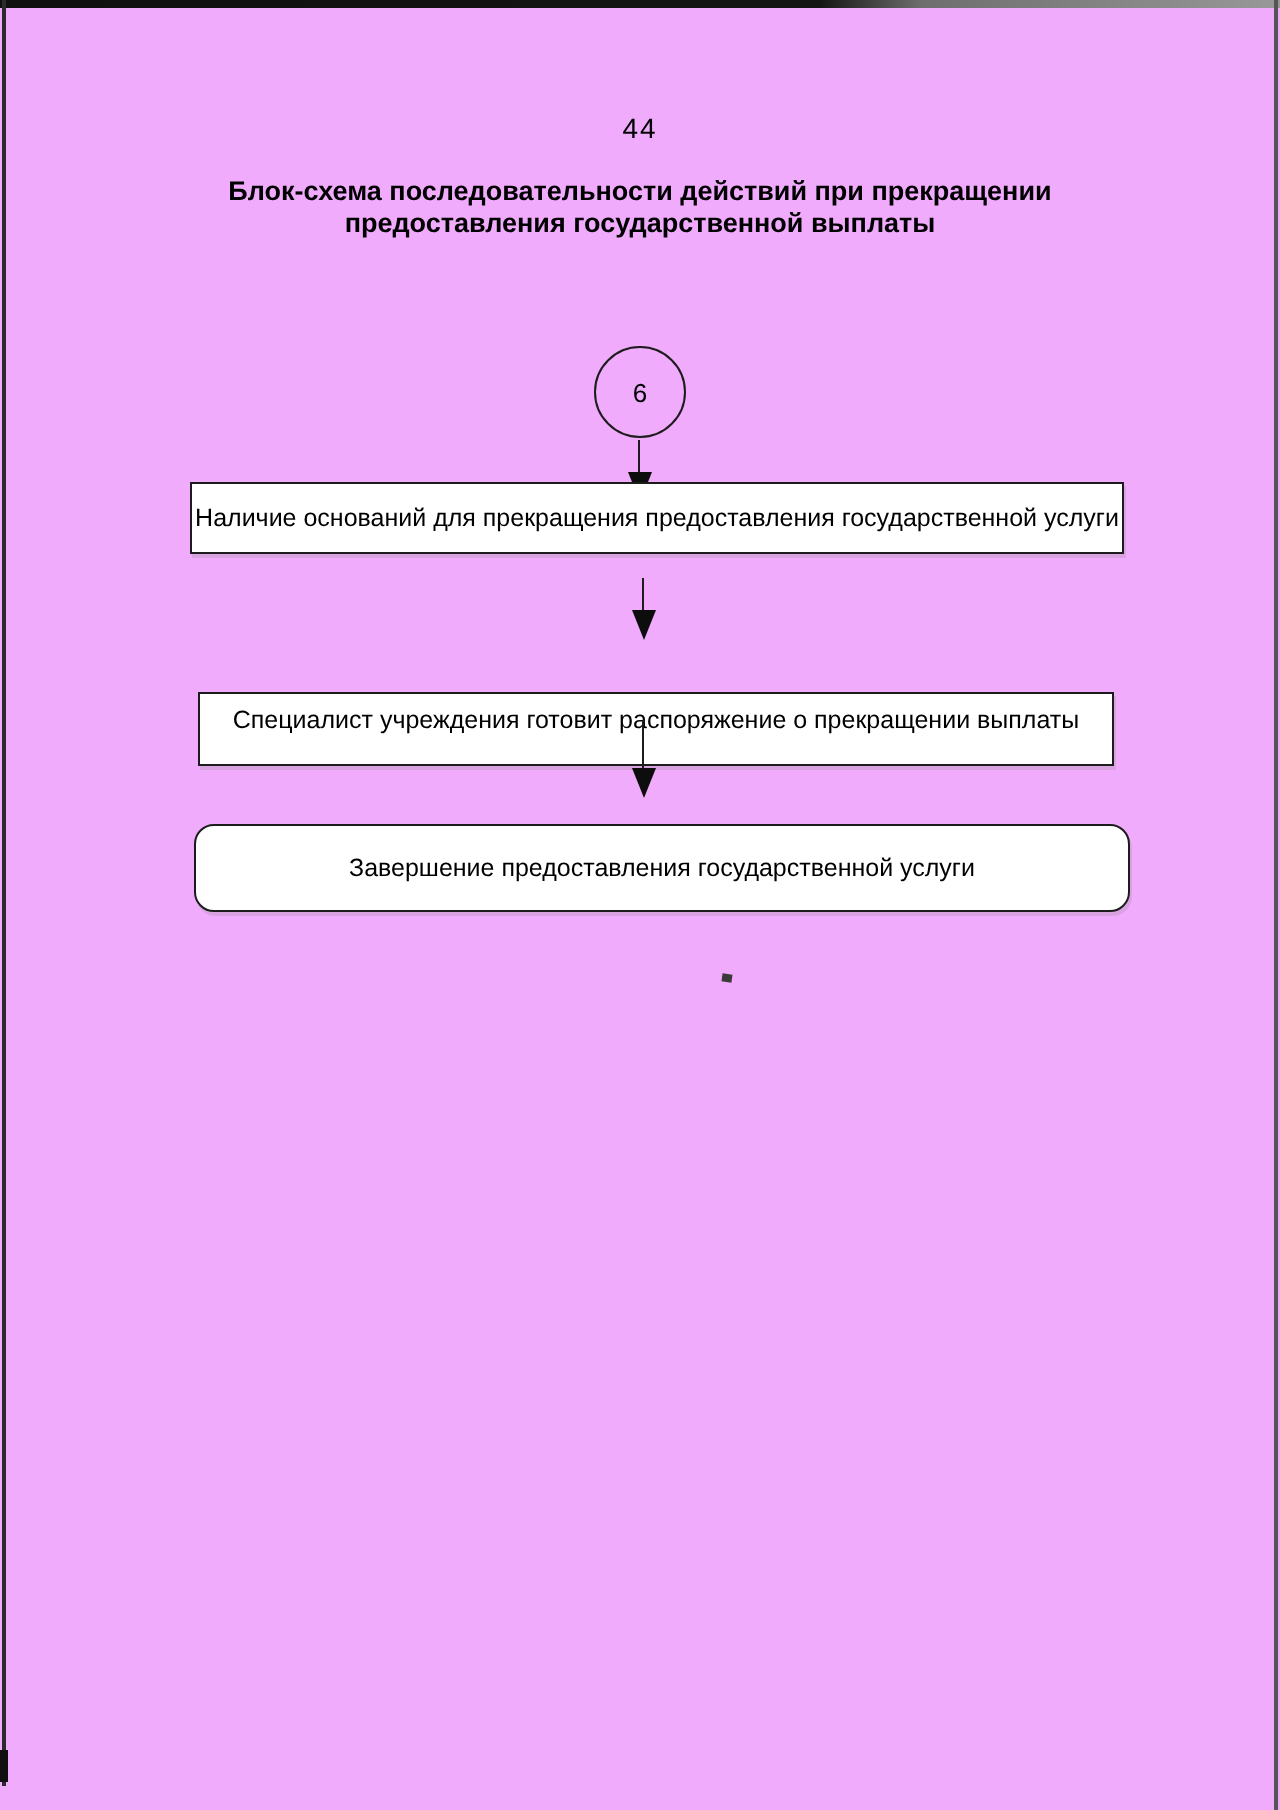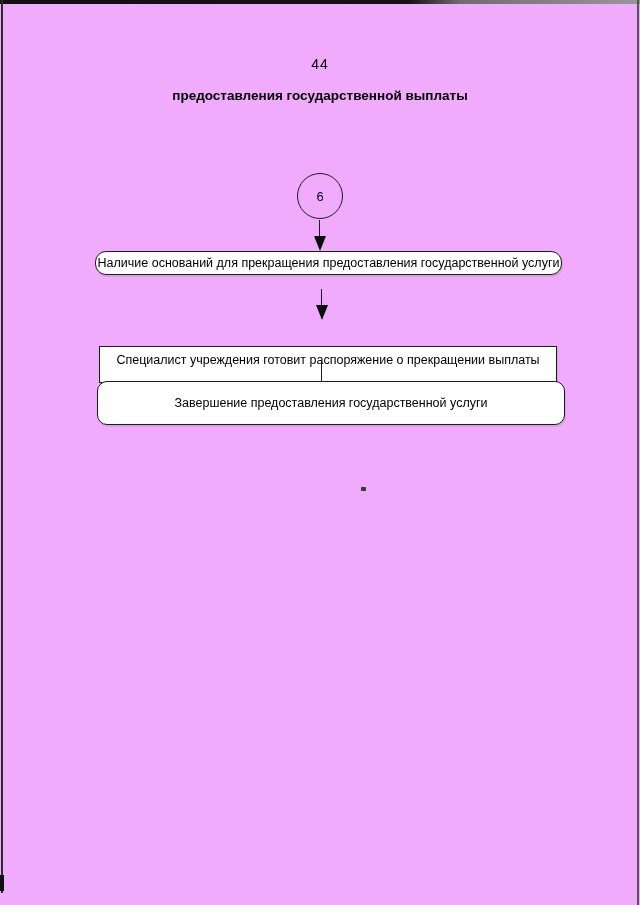--- a/index.html
+++ b/index.html
@@ -110,48 +110,49 @@
     background: #ffffff;
     display: flex;
     align-items: center;
     justify-content: center;
     text-align: center;
     font-size: 12.5px;
     line-height: 15px;
     box-shadow: 1px 2px 0 rgba(130,130,130,0.22);
   }
   .flow-box-1 {
-    left: 95px; top: 251px;
-    width: 467px; height: 24px; border-radius: 11px;
+    left: 95px; top: 241px;
+    width: 467px; height: 36px;
   }
   .flow-box-2 {
     left: 99px; top: 322px;
     width: 458px; height: 37px;
     padding-bottom: 9px;
     margin-top: 24px;
   }
   .flow-box-3 {
-    left: 97px; top: 381px;
+    left: 97px; top: 412px;
     width: 468px; height: 44px;
     border-radius: 10px;
   }
 </style>
 </head>
 <body>
 
 <div id="page">
 
   <div class="artifact-top-bar"></div>
   <div class="artifact-left-line"></div>
   <div class="artifact-left-blob"></div>
   <div class="artifact-right-line"></div>
   <div class="artifact-speck"></div>
 
   <div class="page-number">44</div>
   <div class="doc-title">
+    <div>Блок-схема последовательности действий при прекращении</div>
     <div>предоставления государственной выплаты</div>
   </div>
 
   <div class="connector-circle">
     <span>6</span>
   </div>
 
   <div class="arrow-stem stem-1"></div>
   <div class="arrow-head head-1"></div>
 

